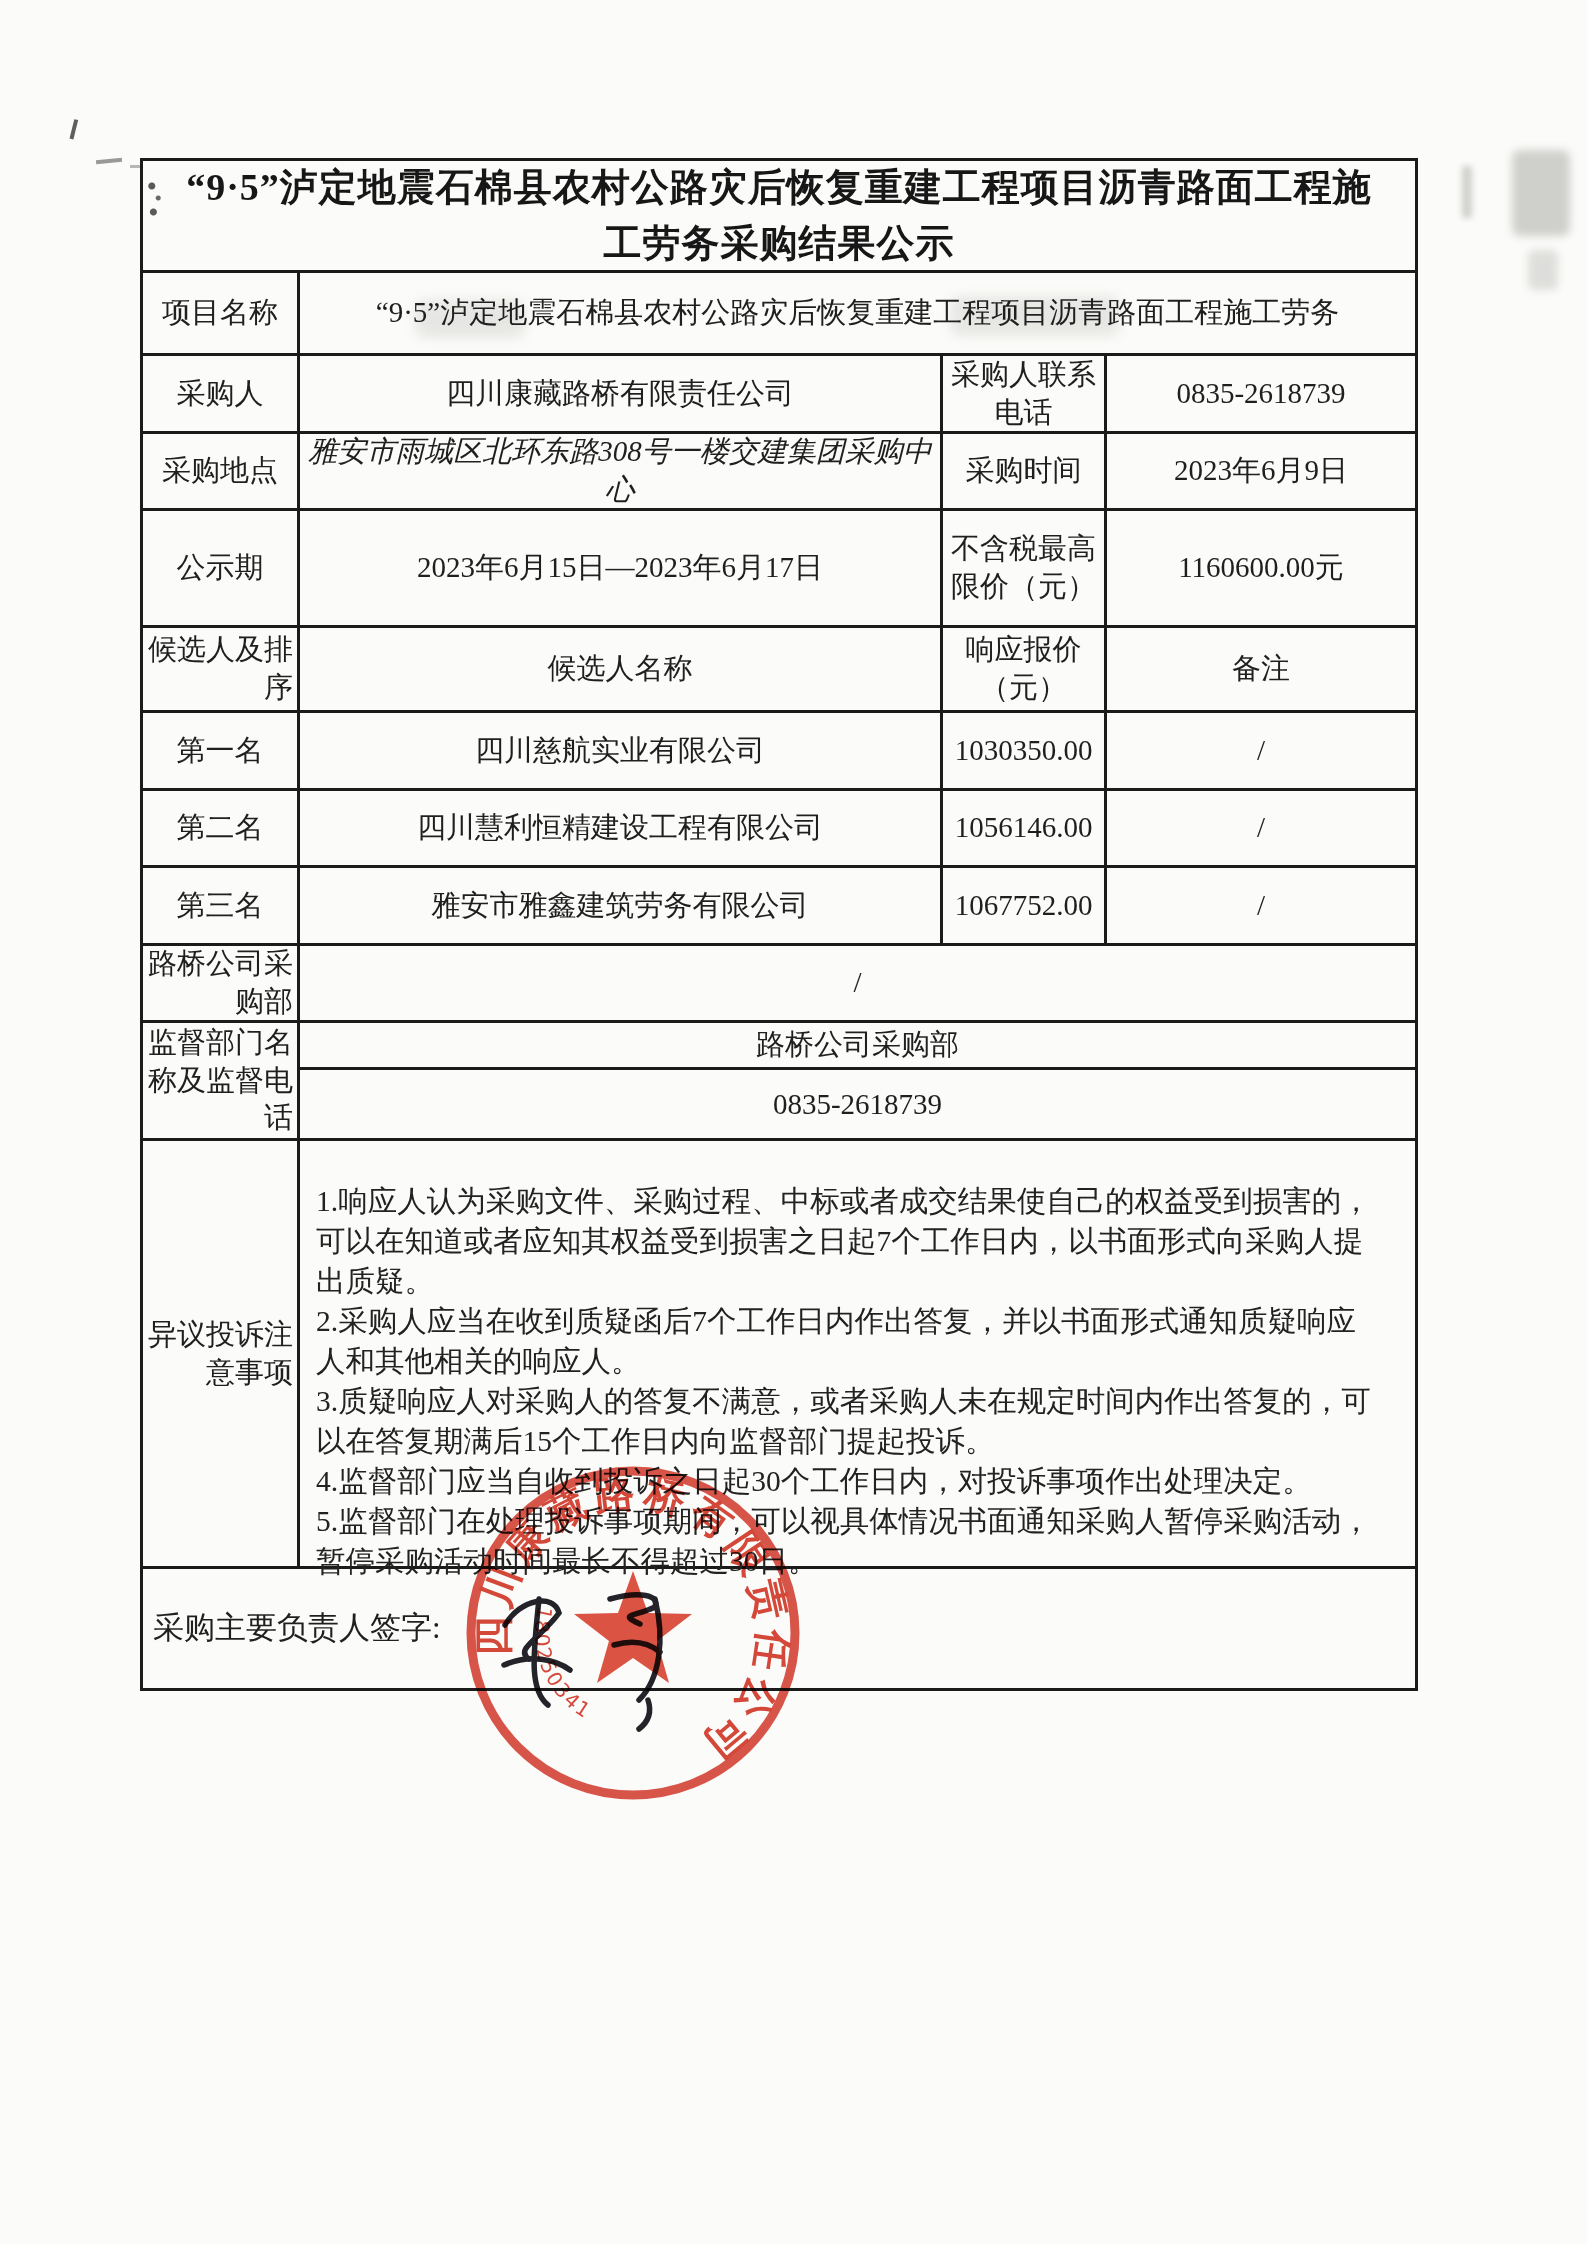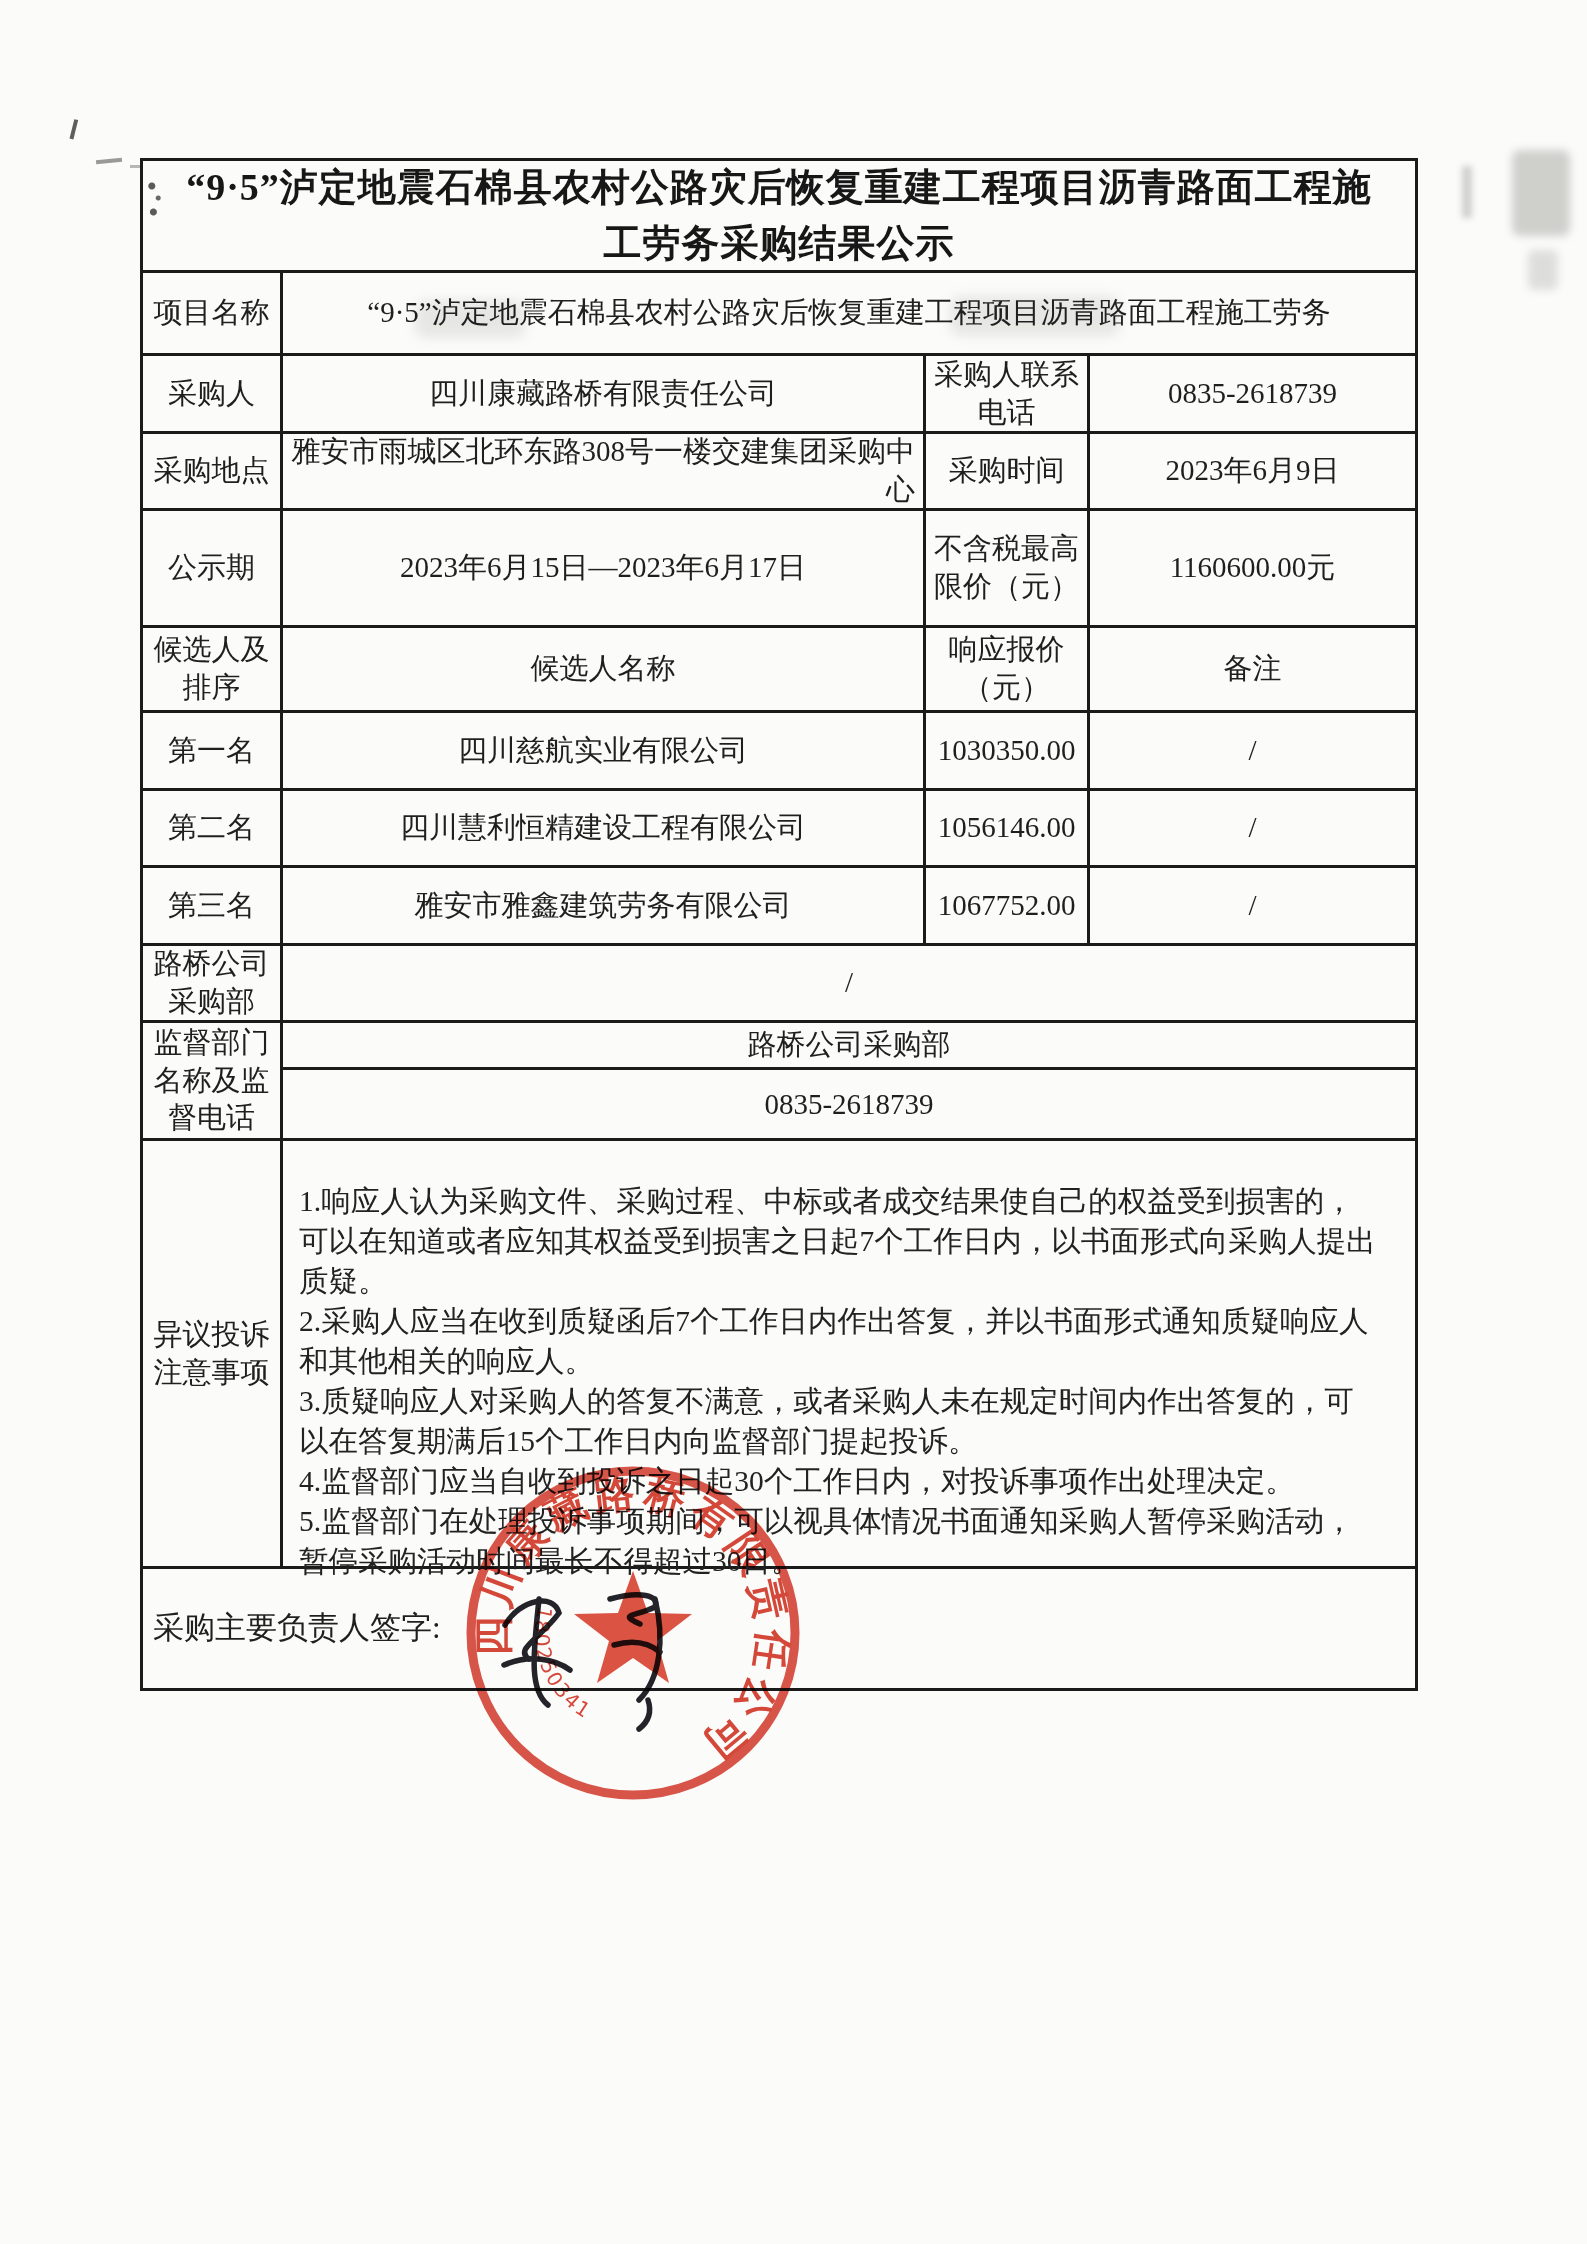--- a/index.html
+++ b/index.html
@@ -21,30 +21,30 @@
   .tr{display:flex;box-sizing:border-box;}
   .tr + .tr{border-top:3px solid #1b1b1b;}
   .td{
     box-sizing:border-box;
     display:flex;align-items:center;justify-content:center;
     text-align:center;
     font-size:29px;line-height:1.3;
     padding:4px 8px;
   }
   .td + .td, .split{border-left:3px solid #1b1b1b;}
-  .c1{width:137px;flex:none;}
+  .c1{width:154px;flex:none;text-align:right;}
   .c2{width:643px;flex:none;}
   .c3{width:164px;flex:none;}
   .c4{flex:1;}
   .wide{flex:1;}
   .title-cell{
     flex:1;font-size:38px;font-weight:bold;line-height:1.45;
     letter-spacing:1px;padding:6px 30px;color:#171717;border-radius:23px;
   }
-  .left-al{justify-content:flex-start;text-align:right;}
+  .left-al{justify-content:flex-start;text-align:center;font-style:italic;}
   .split{flex:1;display:flex;flex-direction:column;box-sizing:border-box;}
   .sub{display:flex;align-items:center;justify-content:center;font-size:29px;box-sizing:border-box;}
   .sub + .sub{border-top:3px solid #1b1b1b;}
   .complaint-body{
     flex:1;flex-direction:column;align-items:flex-start;justify-content:flex-start;
     text-align:left;padding:40px 32px 0 16px;
   }
   .complaint-body .item{font-size:29.5px;line-height:40px;color:#222;}
   .sig-row .td{justify-content:flex-start;padding-left:10px;font-size:31px;}
   

